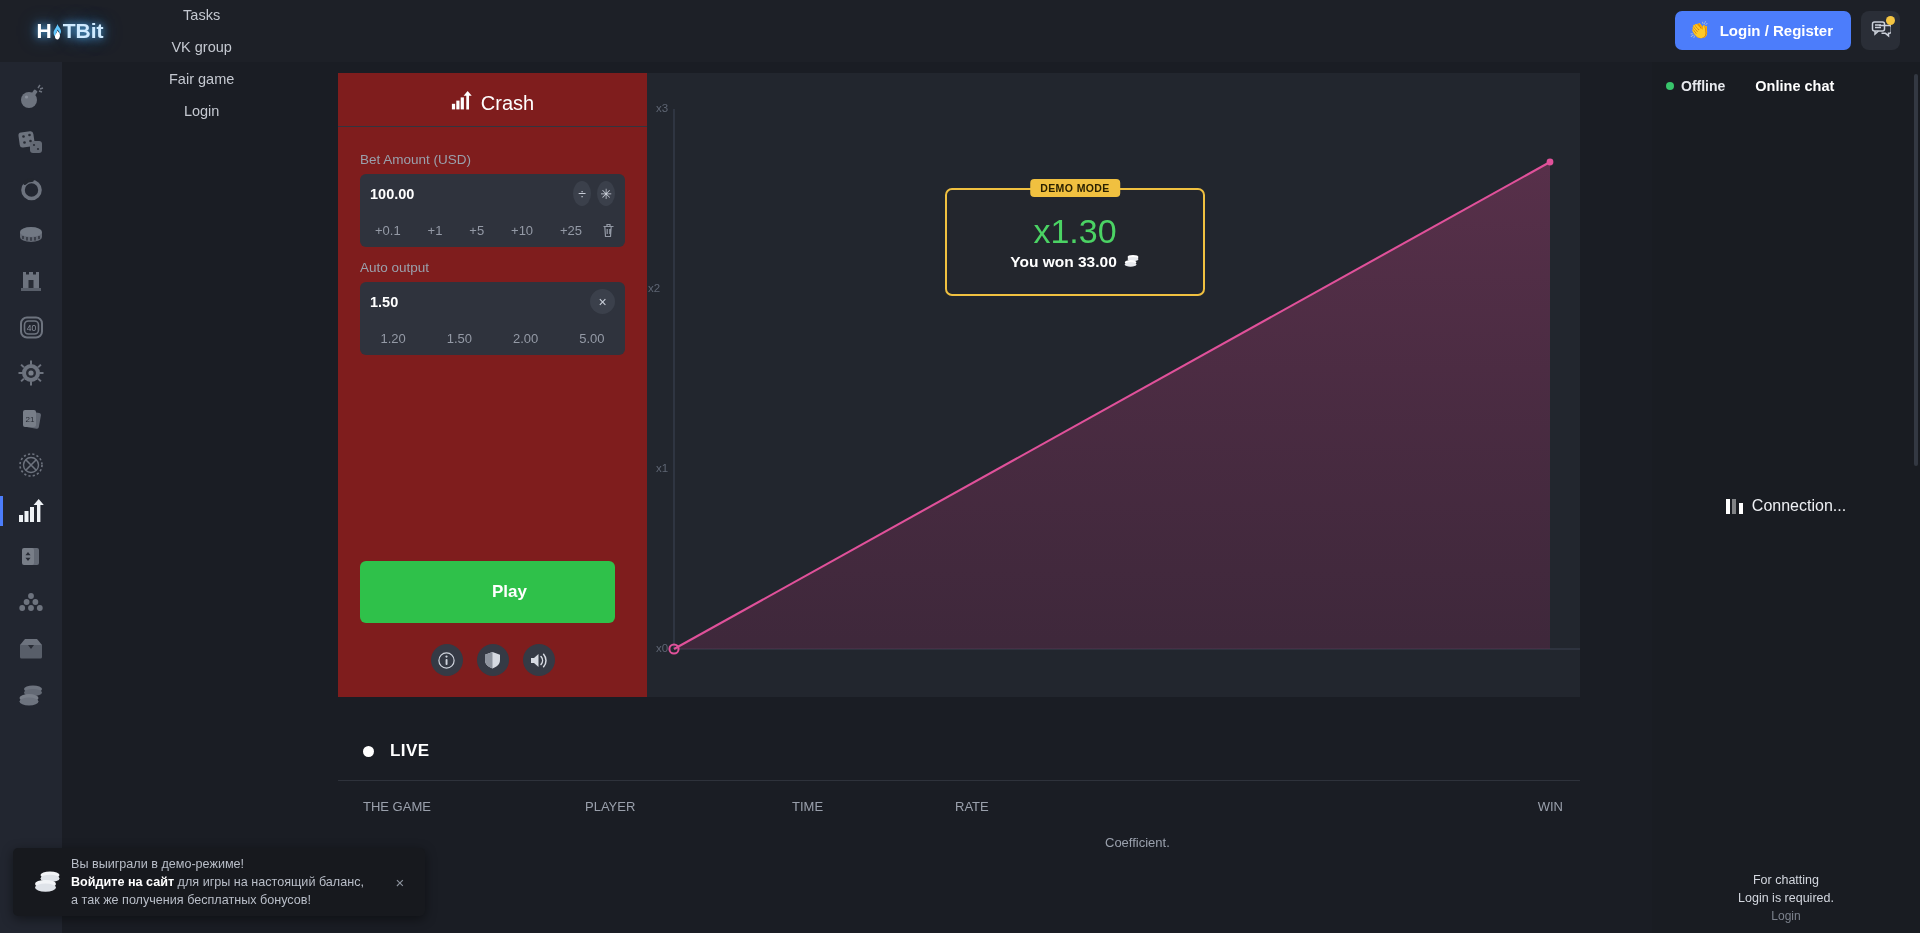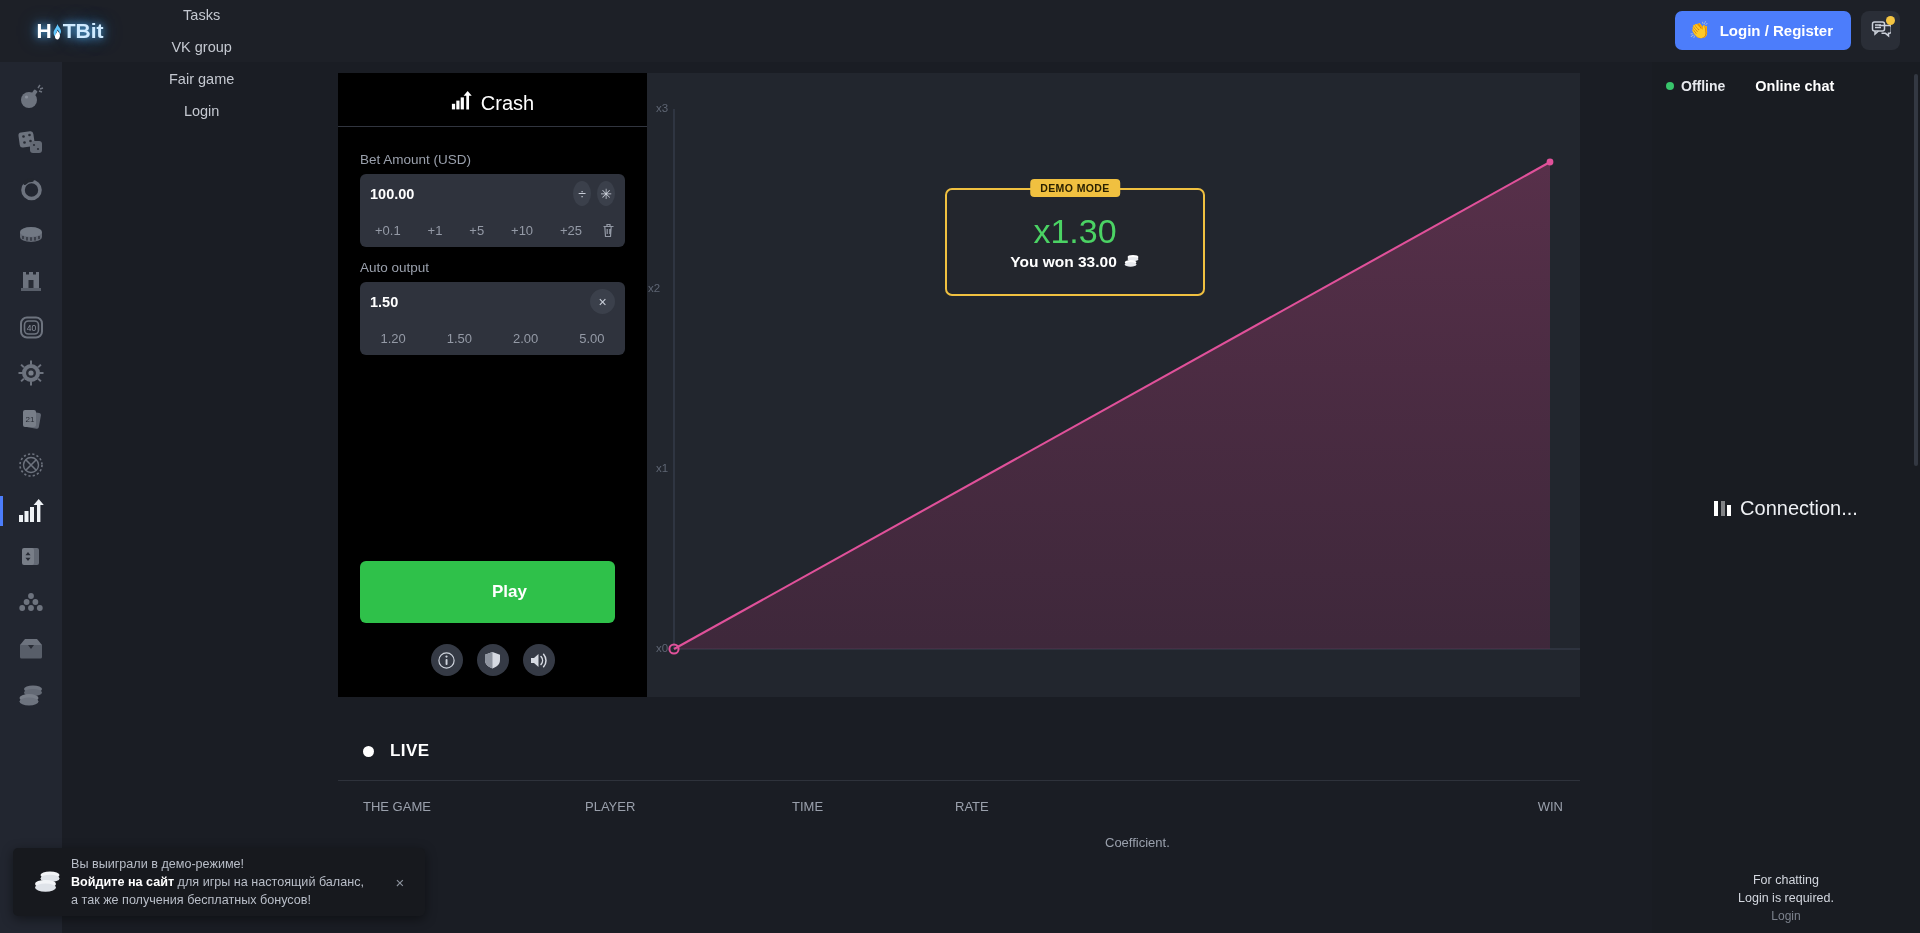--- a/index.html
+++ b/index.html
@@ -92,21 +92,21 @@
     position: absolute; left: 276px; top: 11px;
     width: 1242px; height: 624px;
     background: #23272f;
     border-radius: 4px;
   }
 
   
   .betpanel {
     position: absolute; left: 0px; top: 0px;
     width: 309px; height: 624px;
-    background: #000000;
+    background: #7f1d1d;
     display: flex; flex-direction: column;
   }
   .bp-head {
     height: 46px; border-bottom: 1px solid #31353f;
     display: flex; align-items: center; justify-content: center;
     gap: 9px; color: #fff; font-size: 20px; font-weight: 500;
     margin-top: 8px;
   }
   .bp-body { padding: 12px 22px 0 22px; flex: 1; }
   .lbl { color: #9aa0ac; font-size: 13.5px; margin-top: 13px; margin-bottom: 7px; }
@@ -208,21 +208,21 @@
     background: #191c22;
   }
   .cp-head { display: flex; align-items: center; height: 48px; padding-left: 14px; gap: 20px; }
   .cp-status { display: flex; align-items: center; gap: 7px; }
   .cp-status-dot { width: 8px; height: 8px; border-radius: 50%; background: #38c46b; }
   .cp-status-txt { color: #e7e9ee; font-size: 14px; font-weight: bold; }
   .cp-title { color: #fff; font-size: 14.5px; font-weight: bold; margin-left: 10px; }
   .cp-conn {
     position: absolute; top: 435px; left: 0; width: 268px;
     display: flex; align-items: center; justify-content: center; gap: 9px;
-    color: #eef0f4; font-size: 20px; font-weight: 500;
+    color: #eef0f4; font-size: 16px; font-weight: 500;
   }
   .bars { display: flex; gap: 2.5px; align-items: flex-end; height: 15px; }
   .bars i { display: block; width: 4px; background: #fff; }
   .bars i:nth-child(1) { height: 15px; }
   .bars i:nth-child(2) { height: 15px; opacity: .45; }
   .bars i:nth-child(3) { height: 11px; }
   .cp-foot {
     position: absolute; bottom: 8px; left: 0; width: 268px; text-align: center;
     color: #d3d7df; font-size: 12.5px; line-height: 1.45;
   }

